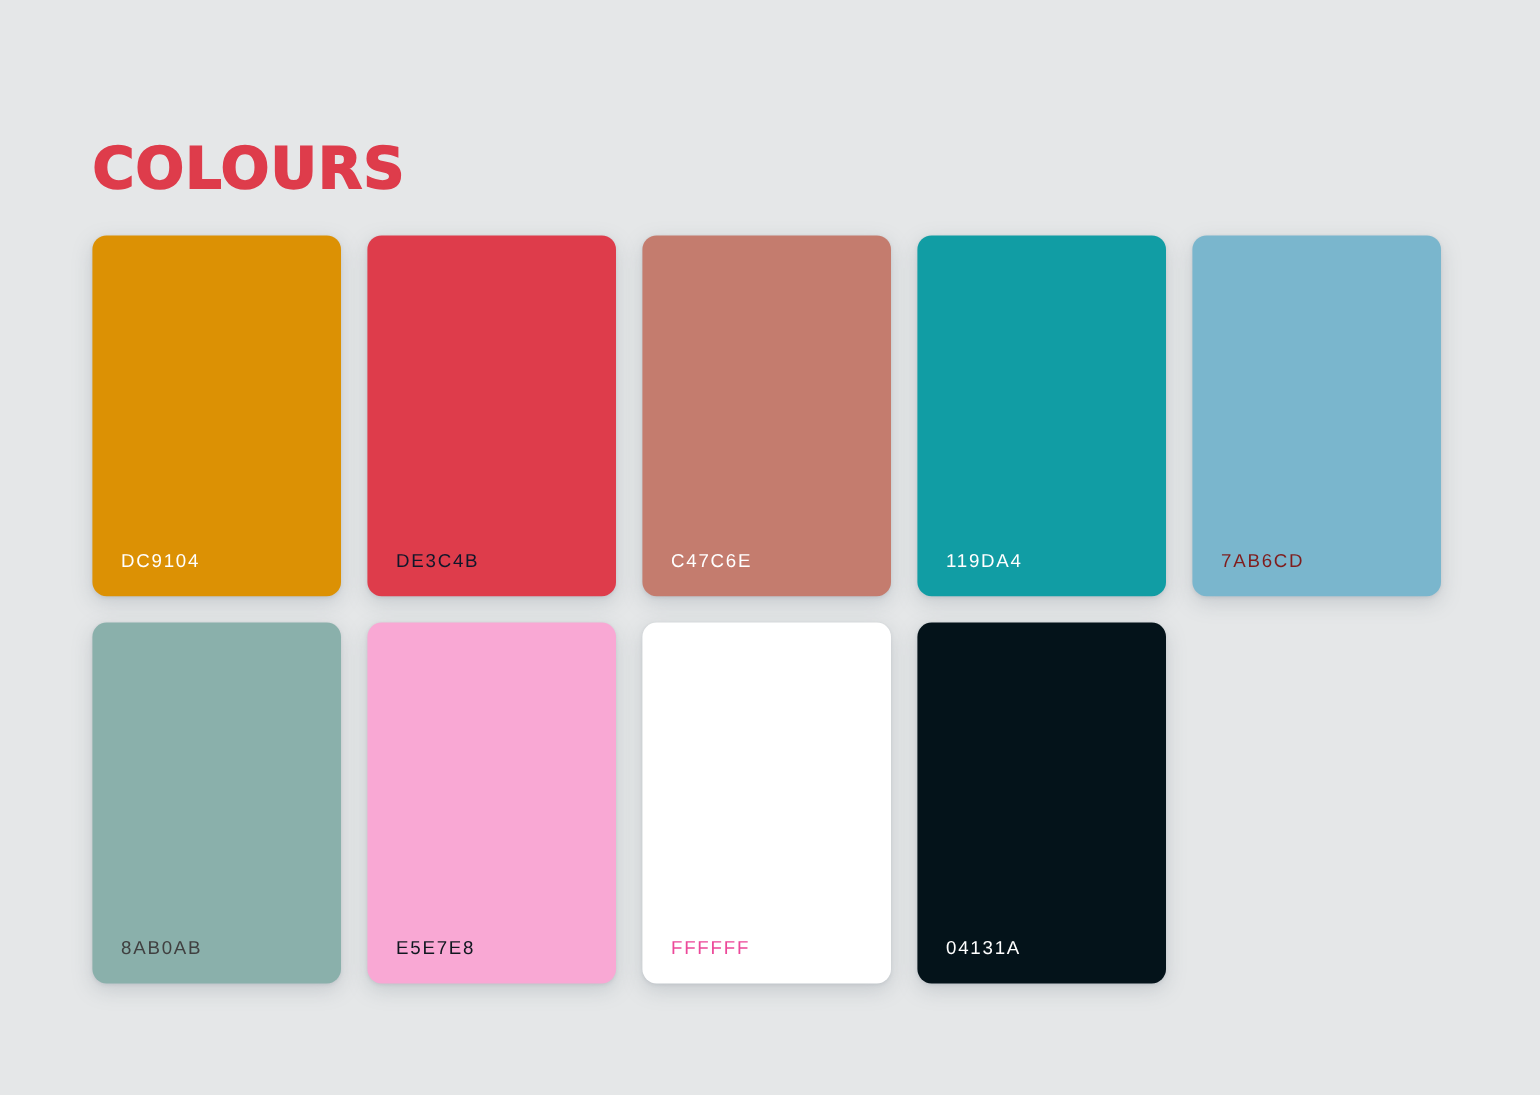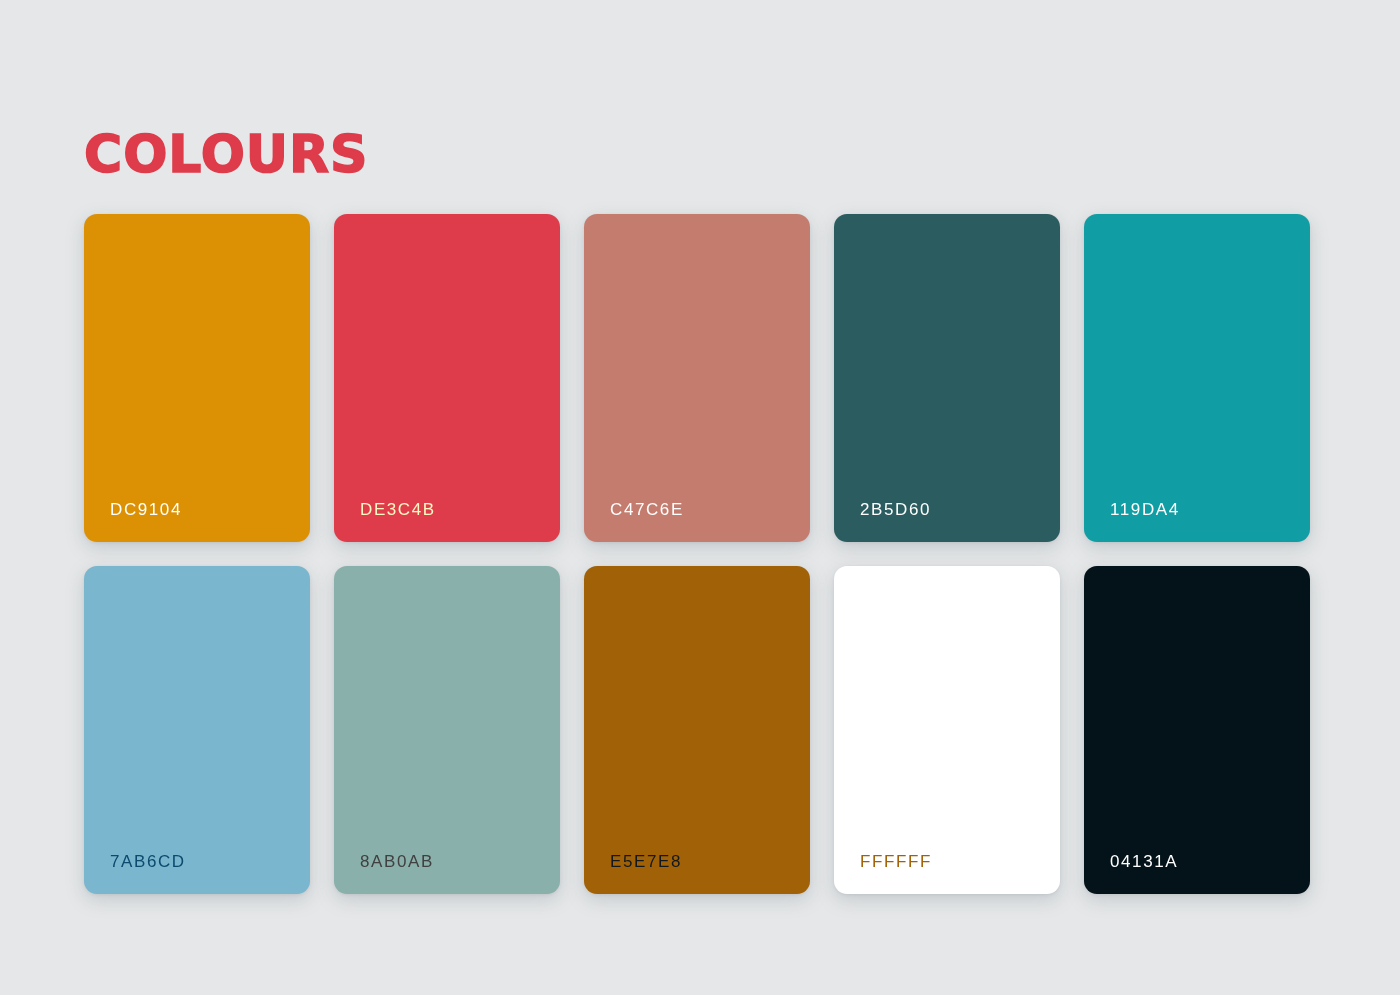--- a/index.html
+++ b/index.html
@@ -72,41 +72,38 @@
 
 <div class="page">
 
   <h1 class="page-title" style="color: rgb(222, 60, 75); -webkit-text-stroke: 1.6px rgb(222, 60, 75);">COLOURS</h1>
 
   <div class="swatch-grid">
       <div class="swatch" style="background: rgb(220, 145, 4);">
         <span class="swatch-label" style="color: rgb(255, 255, 255);">DC9104</span>
       </div>
       <div class="swatch" style="background: rgb(222, 60, 75);">
-        <span class="swatch-label" style="color: #fef9c3;">DE3C4B</span>
+        <span class="swatch-label" style="color: #0f172a;">DE3C4B</span>
       </div>
       <div class="swatch" style="background: rgb(196, 124, 110);">
         <span class="swatch-label" style="color: rgb(255, 255, 255); margin-top: 16px;">C47C6E</span>
-      </div>
-      <div class="swatch" style="background: rgb(43, 93, 96);">
-        <span class="swatch-label" style="color: rgb(255, 255, 255);">2B5D60</span>
       </div>
       <div class="swatch" style="background: rgb(17, 157, 164); padding-left: 36px;">
         <span class="swatch-label" style="color: rgb(255, 255, 255);">119DA4</span>
       </div>
       <div class="swatch" style="background: rgb(122, 182, 205);">
-        <span class="swatch-label" style="color: #0c4a6e;">7AB6CD</span>
+        <span class="swatch-label" style="color: #7f1d1d;">7AB6CD</span>
       </div>
       <div class="swatch" style="background: rgb(138, 176, 171);">
         <span class="swatch-label" style="color: #404040;">8AB0AB</span>
       </div>
-      <div class="swatch" style="background: #a16207; text-decoration: underline;">
+      <div class="swatch" style="background: #f9a8d4; text-decoration: underline;">
         <span class="swatch-label" style="color: rgb(17, 24, 32);">E5E7E8</span>
       </div>
       <div class="swatch" style="background: rgb(255, 255, 255);">
-        <span class="swatch-label" style="color: #a16207;">FFFFFF</span>
+        <span class="swatch-label" style="color: #ec4899;">FFFFFF</span>
       </div>
       <div class="swatch" style="background: rgb(4, 19, 26); padding-left: 46px;">
         <span class="swatch-label" style="color: rgb(255, 255, 255);">04131A</span>
       </div>
     </div>
 
 </div>
 
 </body></html>

